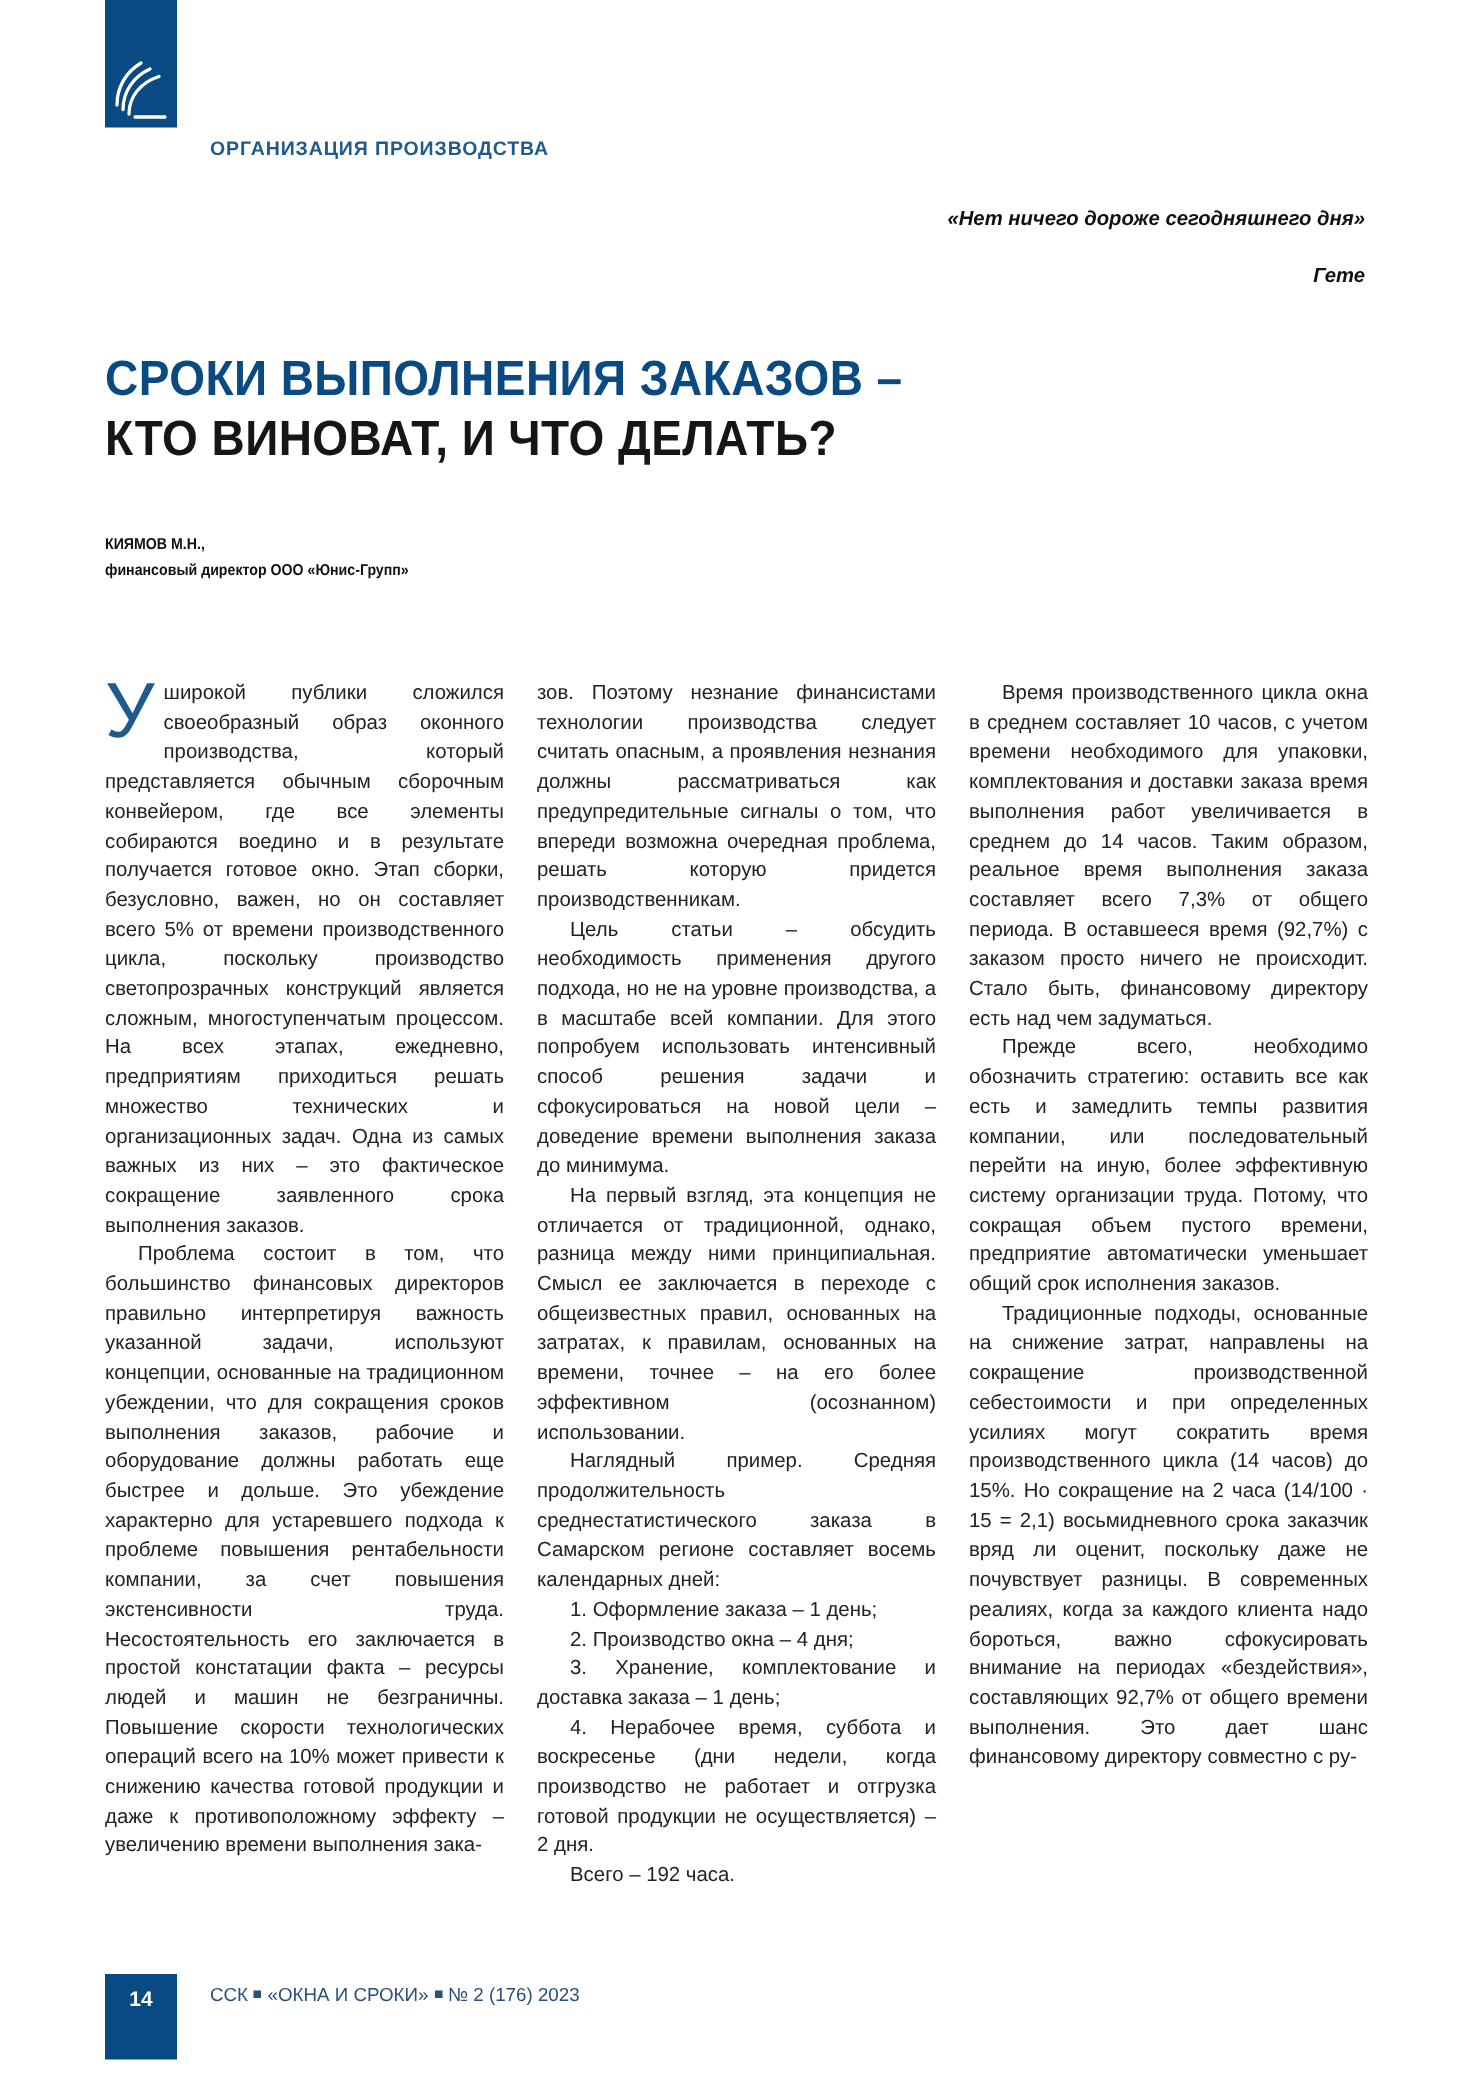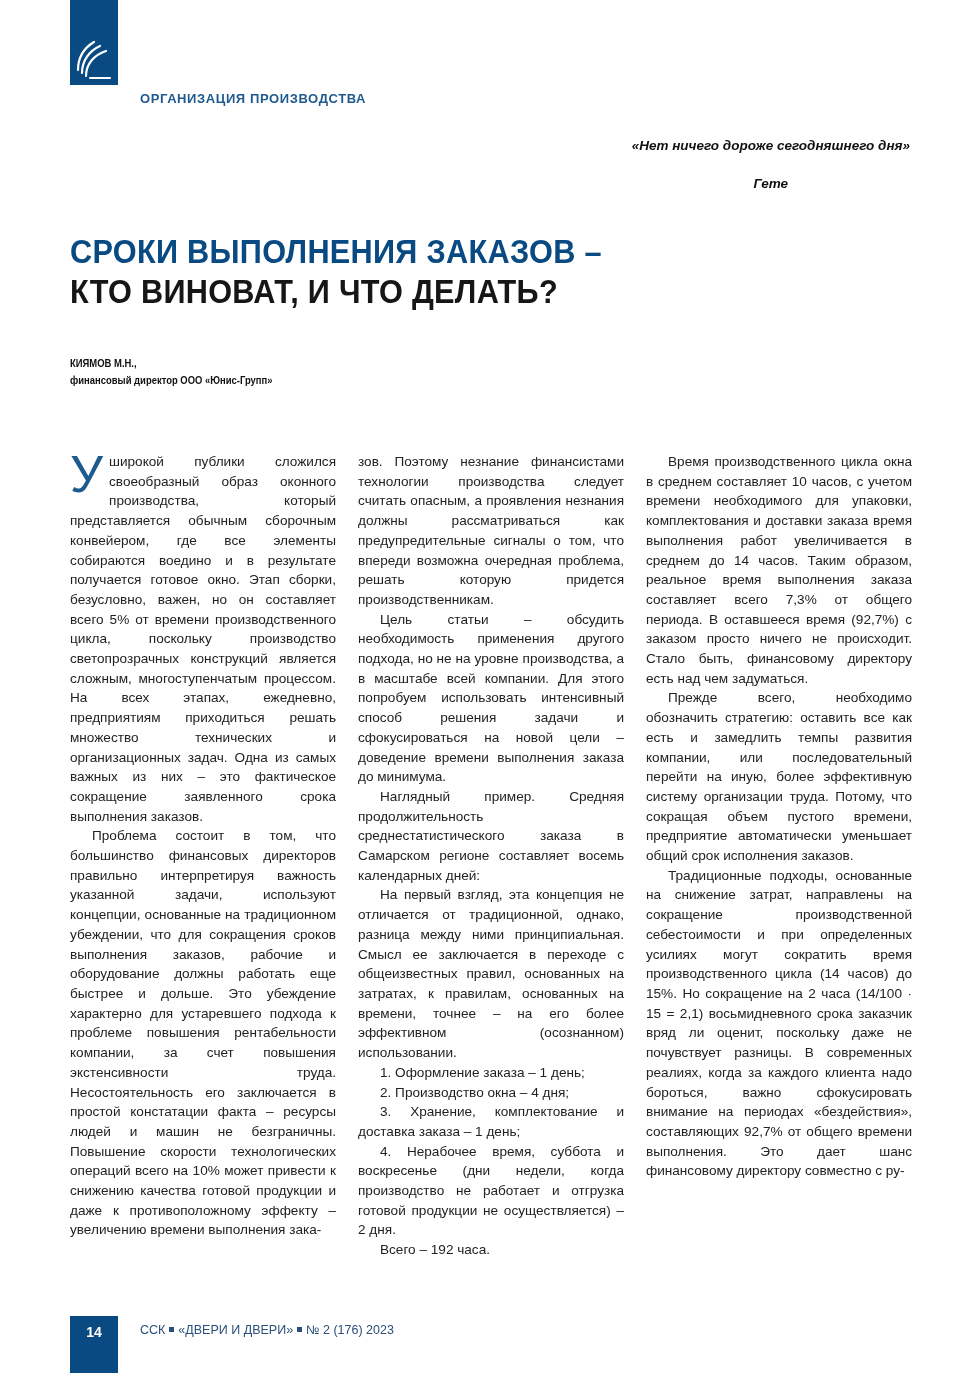--- a/index.html
+++ b/index.html
@@ -2,21 +2,21 @@
 <html><head>
   <meta charset="utf-8">
   <style>
     html, body { margin: 0; padding: 0; background: #ffffff; }
     body { width: 980px; height: 1385px; position: relative; overflow: hidden; font-family: "Liberation Sans", sans-serif; color: #1a1a1a; }
 
     .top-bar { position: absolute; left: 70px; top: 0; width: 48px; height: 85px; background: #0a4a82; }
     .logo { position: absolute; left: 0; top: 30px; width: 48px; height: 52px; }
     .section-label { position: absolute; left: 140px; top: 71px; font-size: 13px; font-weight: bold; color: #1f5a8f; letter-spacing: 0.6px; margin-top: 20px; }
 
-    .epigraph { position: absolute; right: 70px; top: 138px; text-align: center; font-weight: bold; font-style: italic; font-size: 13.5px; color: #111; }
+    .epigraph { position: absolute; right: 70px; top: 138px; text-align: right; font-weight: bold; font-style: italic; font-size: 13.5px; color: #111; }
     .epigraph .author { margin-top: 23px; }
 
     .title { position: absolute; left: 70px; top: 232px; font-family: "Liberation Sans", sans-serif; font-weight: bold; font-size: 33px; line-height: 40px; letter-spacing: 0.3px; transform: scaleX(0.93); transform-origin: left top; }
     .title .l1 { color: #0a4a82; display: block; }
     .title .l2 { color: #161616; display: block; }
 
     .byline { position: absolute; left: 70px; top: 355px; font-size: 10.5px; font-weight: bold; line-height: 17px; color: #111; transform: scaleX(0.9); transform-origin: left top; }
 
     .columns { position: absolute; top: 452px; left: 70px; width: 842px; height: 820px; }
     .col { position: absolute; top: 0; width: 266px; font-size: 13.6px; line-height: 19.7px; text-align: justify; color: #222; }
@@ -65,34 +65,34 @@
 
 <div class="columns">
   <div class="col col1">
     <p class="noindent"><span class="dropcap">У</span><span> широкой публики сложился своеобразный образ оконного производства, который представляется обычным сборочным конвейером, где все элементы собираются воедино и в результате получается готовое окно. Этап сборки, безусловно, важен, но он составляет всего 5% от времени производственного цикла, поскольку производство светопрозрачных конструкций является сложным, многоступенчатым процессом. На всех этапах, ежедневно, предприятиям приходиться решать множество технических и организационных задач. Одна из самых важных из них – это фактическое сокращение заявленного срока выполнения заказов.</span></p>
     <p>Проблема состоит в том, что большинство финансовых директоров правильно интерпретируя важность указанной задачи, используют концепции, основанные на традиционном убеждении, что для сокращения сроков выполнения заказов, рабочие и оборудование должны работать еще быстрее и дольше. Это убеждение характерно для устаревшего подхода к проблеме повышения рентабельности компании, за счет повышения экстенсивности труда. Несостоятельность его заключается в простой констатации факта – ресурсы людей и машин не безграничны. Повышение скорости технологических операций всего на 10% может привести к снижению качества готовой продукции и даже к противоположному эффекту – увеличению времени выполнения зака-</p>
   </div>
 
   <div class="col col2">
     <p class="noindent">зов. Поэтому незнание финансистами технологии производства следует считать опасным, а проявления незнания должны рассматриваться как предупредительные сигналы о том, что впереди возможна очередная проблема, решать которую придется производственникам.</p>
     <p class="bold">Цель статьи – обсудить необходимость применения другого подхода, но не на уровне производства, а в масштабе всей компании. Для этого попробуем использовать интенсивный способ решения задачи и сфокусироваться на новой цели – доведение времени выполнения заказа до минимума.</p>
+    <p>На первый взгляд, эта концепция не отличается от традиционной, однако, разница между ними принципиальная. Смысл ее заключается в переходе с общеизвестных правил, основанных на затратах, к правилам, основанных на времени, точнее – на его более эффективном (осознанном) использовании.</p>
     <p>Наглядный пример. Средняя продолжительность среднестатистического заказа в Самарском регионе составляет восемь календарных дней:</p>
-    <p>На первый взгляд, эта концепция не отличается от традиционной, однако, разница между ними принципиальная. Смысл ее заключается в переходе с общеизвестных правил, основанных на затратах, к правилам, основанных на времени, точнее – на его более эффективном (осознанном) использовании.</p>
     <p>1. Оформление заказа – 1 день;</p>
     <p>2. Производство окна – 4 дня;</p>
     <p>3. Хранение, комплектование и доставка заказа – 1 день;</p>
     <p>4. Нерабочее время, суббота и воскресенье (дни недели, когда производство не работает и отгрузка готовой продукции не осуществляется) – 2 дня.</p>
     <p>Всего – 192 часа.</p>
   </div>
 
   <div class="col col3">
     <p class="bold">Время производственного цикла окна в среднем составляет 10 часов, с учетом времени необходимого для упаковки, комплектования и доставки заказа время выполнения работ увеличивается в среднем до 14 часов. Таким образом, реальное время выполнения заказа составляет всего 7,3% от общего периода. В оставшееся время (92,7%) с заказом просто ничего не происходит. Стало быть, финансовому директору есть над чем задуматься.</p>
     <p>Прежде всего, необходимо обозначить стратегию: оставить все как есть и замедлить темпы развития компании, или последовательный перейти на иную, более эффективную систему организации труда. Потому, что сокращая объем пустого времени, предприятие автоматически уменьшает общий срок исполнения заказов.</p>
     <p>Традиционные подходы, основанные на снижение затрат, направлены на сокращение производственной себестоимости и при определенных усилиях могут сократить время производственного цикла (14 часов) до 15%. Но сокращение на 2 часа (14/100 · 15 = 2,1) восьмидневного срока заказчик вряд ли оценит, поскольку даже не почувствует разницы. В современных реалиях, когда за каждого клиента надо бороться, важно сфокусировать внимание на периодах «бездействия», составляющих 92,7% от общего времени выполнения. Это дает шанс финансовому директору совместно с ру-</p>
   </div>
 </div>
 
 <div class="page-num-box">
   <div class="page-num">14</div>
 </div>
 <div class="footer-text">
-  <span>ССК</span><span class="sq"></span><span>«ДВЕРИ И ДВЕРИ»</span><span class="sq"></span><span>№ 2 (176) 2023</span>
+  <span>ССК</span><span class="sq"></span><span>«ОКНА И СРОКИ»</span><span class="sq"></span><span>№ 2 (176) 2023</span>
 </div>
 
 </body></html>

